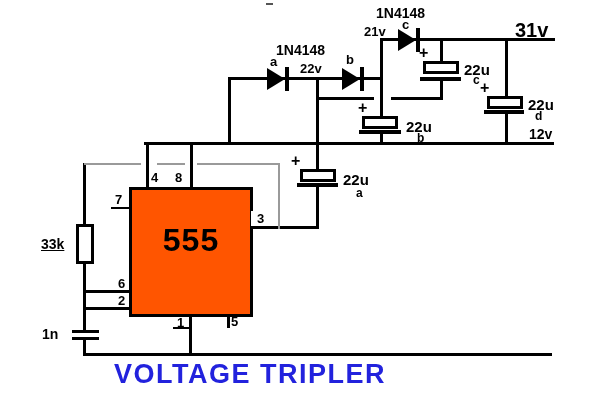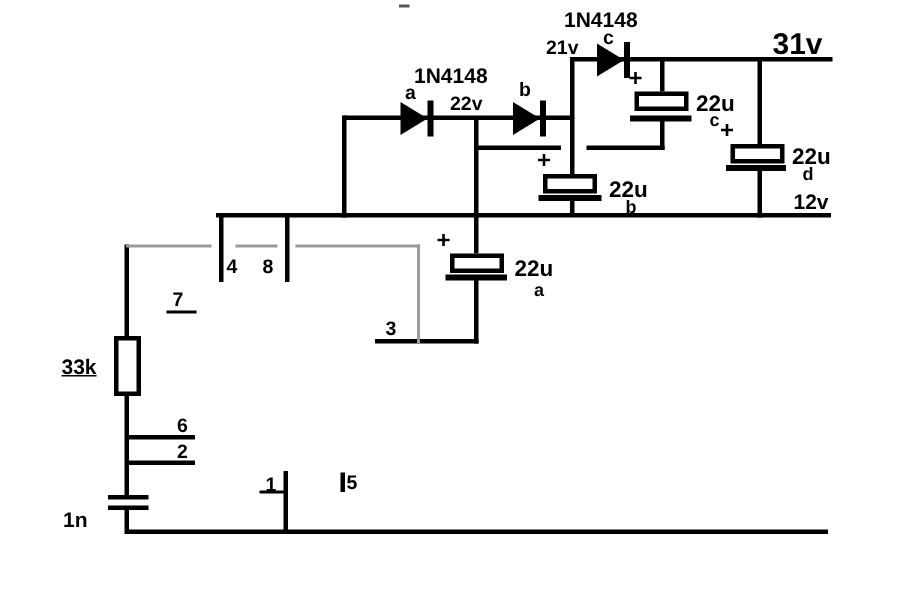--- a/index.html
+++ b/index.html
@@ -101,20 +101,23 @@
 
   <div class="plate" style="left:487px;top:96px;"></div>
   <div class="pbar" style="left:484px;top:110px;width:40px;"></div>
   <span class="plus" style="left:480px;top:80px;">+</span>
 
   <div class="res" style="left:76px;top:224px;width:18px;height:40px;"></div>
 
   <div class="wh" style="left:72px;top:330px;width:27px;"></div>
   <div class="wh" style="left:72px;top:337px;width:27px;"></div>
 
+  <div class="ic" style="left: 129px; top: 187px; width: 124px; height: 130px; background: rgb(255, 85, 0);">
+    <div class="ic-label" style="top:32px;">555</div>
+  </div>
   <div class="whitebox" style="left:251px;top:211px;width:18px;height:15px;"></div>
 
   <span class="lbl fs13" style="left:151px;top:171px;">4</span>
   <span class="lbl fs13" style="left:175px;top:171px;">8</span>
   <span class="lbl fs13" style="left:115px;top:193px;">7</span>
   <span class="lbl fs13" style="left:257px;top:212px;">3</span>
   <span class="lbl fs13" style="left:118px;top:277px;">6</span>
   <span class="lbl fs13" style="left:118px;top:294px;">2</span>
   <span class="lbl fs13" style="left:177px;top:316px;">1</span>
   <span class="lbl fs13" style="left:231px;top:315px;">5</span>
@@ -134,16 +137,17 @@
   <span class="lbl fs15" style="left:343px;top:172px;">22u</span>
   <span class="lbl fs12" style="left:356px;top:187px;">a</span>
   <span class="lbl fs15" style="left:406px;top:119px;">22u</span>
   <span class="lbl fs12" style="left:417px;top:132px;">b</span>
   <span class="lbl fs15" style="left:464px;top:62px;">22u</span>
   <span class="lbl fs12" style="left:473px;top:74px;">c</span>
   <span class="lbl fs15" style="left:528px;top:97px;">22u</span>
   <span class="lbl fs12" style="left:535px;top:110px;">d</span>
 
   <span class="lbl fs14" style="left:41px;top:237px;text-decoration:underline;">33k</span>
-  <span class="lbl fs14" style="left:42px;top:327px;margin-top:12px;">1n</span>
+  <span class="lbl fs14" style="left:42px;top:327px;">1n</span>
 
+  <div class="title" style="left: 114px; top: 361px; color: rgb(34, 34, 221);">VOLTAGE TRIPLER</div>
 
 </div>
 
 </body></html>

